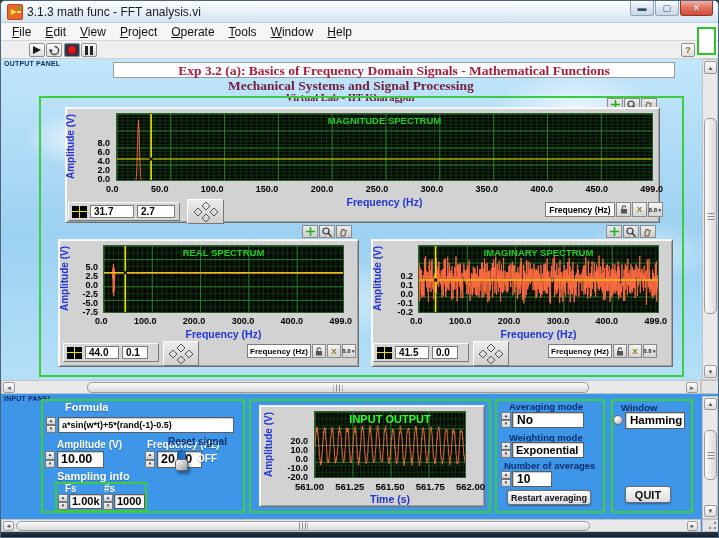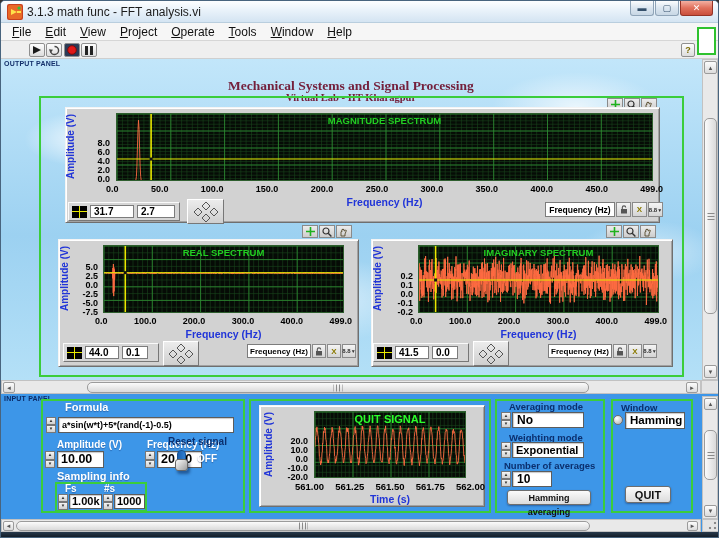--- a/index.html
+++ b/index.html
@@ -144,20 +144,21 @@
       </svg>
   </div>
   <div class="abs tbtn" style="left:680px;width:14px">
     <span style="font-size:9px;font-weight:bold;color:#7a6a00">?</span>
   </div>
   <div class="abs lv-square"></div>
 
   <div class="abs sky"></div>
   <div class="abs pane-label" style="left:3px;top:59px">OUTPUT PANEL</div>
 
+  <div class="abs h1box" style="left:112px;top:61px;width:562px;height:16px">Exp 3.2 (a): Basics of Frequency Domain Signals - Mathematical Functions</div>
   <div class="abs h2" style="left:0;top:77px;width:700px">Mechanical Systems and Signal Processing</div>
   <div class="abs h3" style="left:0;top:91px;width:700px">Virtual Lab  - IIT Kharagpur</div>
 
   <div class="abs greenbox" style="left:38px;top:95px;width:645px;height:281px"></div>
 
   <div class="abs palette" style="left:606px;top:97px">
     <div class="pbtn">
         <svg width="9" height="9">
           <path d="M4.5 0V9 M0 4.5H9" stroke="#1db11d" stroke-width="1.6"></path>
         </svg>
@@ -461,21 +462,21 @@
       <span>10.0</span>
       <span>0.0</span>
       <span>-10.0</span>
       <span>-20.0</span>
     </div>
   <svg class="abs plot" style="left:313px;top:410px" width="152" height="67">
       <path d="M0.0 0V67M3.8 0V67M7.6 0V67M11.4 0V67M15.2 0V67M19.0 0V67M22.8 0V67M26.6 0V67M30.4 0V67M34.2 0V67M38.0 0V67M41.8 0V67M45.6 0V67M49.4 0V67M53.2 0V67M57.0 0V67M60.8 0V67M64.6 0V67M68.4 0V67M72.2 0V67M76.0 0V67M79.8 0V67M83.6 0V67M87.4 0V67M91.2 0V67M95.0 0V67M98.8 0V67M102.6 0V67M106.4 0V67M110.2 0V67M114.0 0V67M117.8 0V67M121.6 0V67M125.4 0V67M129.2 0V67M133.0 0V67M136.8 0V67M140.6 0V67M144.4 0V67M148.2 0V67M152.0 0V67M0 67.0H152M0 60.3H152M0 53.6H152M0 46.9H152M0 40.2H152M0 33.5H152M0 26.8H152M0 20.1H152M0 13.4H152M0 6.7H152M0 0.0H152" stroke="#1a451d" fill="none" stroke-width="0.6"></path>
       <path d="M0.0 0V67M38.0 0V67M76.0 0V67M114.0 0V67M152.0 0V67M0 0.0H152M0 16.8H152M0 33.5H152M0 50.3H152M0 67.0H152" stroke="#2f8f33" fill="none" stroke-width="0.8"></path>
       <path d="M0.0 34.8L0.3 28.3L0.6 25.2L1.0 23.3L1.3 16.1L1.6 19.5L1.9 14.8L2.2 18.5L2.5 18.6L2.8 22.8L3.2 24.3L3.5 30.3L3.8 31.4L4.1 36.6L4.4 44.4L4.8 44.9L5.1 49.2L5.4 50.9L5.7 53.0L6.0 49.0L6.3 51.2L6.7 46.2L7.0 40.3L7.3 40.3L7.6 31.0L7.9 31.4L8.2 26.2L8.5 19.4L8.9 20.9L9.2 18.8L9.5 15.1L9.8 18.0L10.1 16.3L10.5 21.2L10.8 27.2L11.1 27.9L11.4 30.5L11.7 36.7L12.0 43.7L12.3 48.4L12.7 47.8L13.0 51.0L13.3 48.2L13.6 50.8L13.9 48.3L14.3 44.3L14.6 41.5L14.9 40.2L15.2 32.1L15.5 26.2L15.8 26.1L16.2 23.9L16.5 21.4L16.8 18.8L17.1 15.2L17.4 19.7L17.7 17.6L18.0 20.1L18.4 26.6L18.7 31.4L19.0 34.0L19.3 36.3L19.6 44.1L20.0 44.5L20.3 51.3L20.6 47.2L20.9 49.0L21.2 49.3L21.5 47.2L21.8 43.8L22.2 43.0L22.5 39.2L22.8 35.9L23.1 26.8L23.4 24.8L23.8 18.8L24.1 20.5L24.4 14.4L24.7 15.3L25.0 18.6L25.3 20.8L25.7 20.8L26.0 24.7L26.3 26.2L26.6 36.0L26.9 36.0L27.2 40.2L27.5 43.3L27.9 45.6L28.2 50.0L28.5 50.9L28.8 49.8L29.1 47.9L29.5 45.3L29.8 39.7L30.1 37.8L30.4 35.3L30.7 26.8L31.0 22.7L31.3 18.4L31.7 15.6L32.0 19.6L32.3 17.3L32.6 19.7L32.9 16.0L33.3 18.4L33.6 22.6L33.9 27.6L34.2 35.5L34.5 39.0L34.8 41.0L35.2 46.4L35.5 50.7L35.8 49.4L36.1 49.1L36.4 50.9L36.7 49.8L37.0 43.5L37.4 42.2L37.7 35.3L38.0 34.3L38.3 26.2L38.6 23.0L39.0 22.6L39.3 16.6L39.6 16.6L39.9 16.4L40.2 14.5L40.5 21.1L40.8 18.3L41.2 23.1L41.5 27.6L41.8 31.6L42.1 35.9L42.4 45.0L42.8 46.6L43.1 45.7L43.4 53.0L43.7 53.1L44.0 49.5L44.3 50.5L44.7 42.8L45.0 39.2L45.3 38.6L45.6 31.6L45.9 31.7L46.2 24.2L46.5 18.7L46.9 18.9L47.2 14.0L47.5 17.1L47.8 14.7L48.1 18.5L48.5 18.5L48.8 23.0L49.1 27.9L49.4 36.5L49.7 39.6L50.0 41.1L50.3 43.9L50.7 46.5L51.0 51.7L51.3 51.0L51.6 50.7L51.9 49.0L52.3 44.3L52.6 41.5L52.9 40.0L53.2 30.5L53.5 28.9L53.8 25.4L54.2 22.8L54.5 17.4L54.8 19.6L55.1 13.8L55.4 17.5L55.7 17.8L56.0 22.9L56.4 26.0L56.7 27.9L57.0 35.7L57.3 39.5L57.6 42.4L58.0 47.3L58.3 47.8L58.6 50.3L58.9 51.0L59.2 50.6L59.5 49.5L59.8 46.0L60.2 41.2L60.5 37.9L60.8 36.3L61.1 31.4L61.4 25.2L61.8 19.6L62.1 16.4L62.4 13.9L62.7 13.7L63.0 14.6L63.3 21.3L63.7 22.2L64.0 25.7L64.3 26.4L64.6 34.6L64.9 37.8L65.2 40.0L65.5 44.9L65.9 48.3L66.2 49.4L66.5 49.3L66.8 49.1L67.1 50.3L67.5 48.7L67.8 41.3L68.1 40.3L68.4 34.5L68.7 31.8L69.0 23.0L69.3 20.1L69.7 17.3L70.0 18.1L70.3 16.3L70.6 13.8L70.9 20.5L71.3 21.4L71.6 23.0L71.9 28.7L72.2 34.8L72.5 35.6L72.8 44.2L73.2 46.9L73.5 49.5L73.8 50.4L74.1 51.8L74.4 47.5L74.7 45.7L75.0 47.7L75.4 40.6L75.7 35.4L76.0 32.0L76.3 26.3L76.6 27.9L77.0 23.3L77.3 20.6L77.6 17.9L77.9 16.9L78.2 19.3L78.5 18.6L78.8 18.8L79.2 26.0L79.5 28.4L79.8 36.3L80.1 35.1L80.4 39.7L80.8 45.7L81.1 50.9L81.4 51.6L81.7 52.2L82.0 48.0L82.3 48.4L82.7 46.0L83.0 39.6L83.3 39.4L83.6 32.9L83.9 27.0L84.2 25.0L84.5 20.2L84.9 21.3L85.2 13.8L85.5 15.0L85.8 15.7L86.1 20.8L86.5 20.8L86.8 23.2L87.1 26.8L87.4 31.5L87.7 38.5L88.0 42.9L88.3 47.0L88.7 46.1L89.0 52.8L89.3 53.6L89.6 47.7L89.9 46.7L90.3 45.6L90.6 42.4L90.9 37.7L91.2 34.2L91.5 27.4L91.8 22.6L92.2 19.8L92.5 18.8L92.8 18.1L93.1 16.9L93.4 17.9L93.7 15.8L94.0 19.1L94.4 24.6L94.7 31.0L95.0 35.7L95.3 37.5L95.6 40.4L96.0 43.4L96.3 49.9L96.6 47.2L96.9 53.2L97.2 51.5L97.5 45.8L97.8 46.3L98.2 39.6L98.5 39.7L98.8 32.2L99.1 28.8L99.4 24.6L99.8 20.3L100.1 19.8L100.4 17.2L100.7 14.0L101.0 16.6L101.3 15.6L101.7 23.6L102.0 24.1L102.3 32.0L102.6 31.9L102.9 40.9L103.2 42.2L103.5 47.3L103.9 48.4L104.2 51.3L104.5 53.7L104.8 50.7L105.1 49.9L105.5 44.2L105.8 42.8L106.1 40.9L106.4 33.1L106.7 26.5L107.0 27.4L107.3 19.8L107.7 17.8L108.0 18.1L108.3 15.5L108.6 17.1L108.9 19.9L109.3 22.4L109.6 26.1L109.9 30.7L110.2 33.4L110.5 37.0L110.8 42.7L111.2 43.2L111.5 46.7L111.8 49.7L112.1 51.4L112.4 48.2L112.7 46.8L113.0 45.7L113.4 39.3L113.7 40.8L114.0 33.0L114.3 28.1L114.6 25.1L115.0 19.8L115.3 16.0L115.6 16.2L115.9 14.8L116.2 15.6L116.5 19.7L116.8 20.5L117.2 23.9L117.5 31.7L117.8 33.9L118.1 39.2L118.4 44.5L118.8 46.4L119.1 47.0L119.4 47.2L119.7 50.5L120.0 52.1L120.3 50.2L120.7 46.1L121.0 42.9L121.3 40.8L121.6 33.5L121.9 26.9L122.2 27.3L122.5 19.4L122.9 18.4L123.2 18.7L123.5 18.3L123.8 14.6L124.1 17.5L124.5 20.7L124.8 23.4L125.1 29.5L125.4 34.6L125.7 39.9L126.0 44.8L126.3 46.8L126.7 46.2L127.0 48.0L127.3 52.3L127.6 49.5L127.9 49.1L128.3 46.3L128.6 43.0L128.9 39.0L129.2 33.1L129.5 28.9L129.8 27.4L130.2 20.4L130.5 19.5L130.8 18.6L131.1 17.0L131.4 17.6L131.7 19.2L132.0 18.4L132.4 27.0L132.7 29.4L133.0 31.6L133.3 35.2L133.6 41.7L134.0 44.6L134.3 47.4L134.6 52.9L134.9 52.3L135.2 49.3L135.5 46.1L135.8 43.5L136.2 41.1L136.5 36.7L136.8 31.6L137.1 28.4L137.4 23.6L137.8 18.6L138.1 21.5L138.4 17.0L138.7 18.8L139.0 19.0L139.3 19.8L139.7 21.3L140.0 26.8L140.3 30.7L140.6 32.2L140.9 40.5L141.2 42.6L141.5 43.6L141.9 50.6L142.2 52.2L142.5 50.4L142.8 51.3L143.1 50.4L143.5 48.6L143.8 42.2L144.1 39.3L144.4 33.4L144.7 27.6L145.0 24.9L145.3 19.1L145.7 20.5L146.0 17.7L146.3 18.5L146.6 18.4L146.9 19.9L147.3 21.1L147.6 26.6L147.9 26.5L148.2 33.2L148.5 37.0L148.8 43.6L149.2 43.0L149.5 46.1L149.8 49.0L150.1 50.7L150.4 49.5L150.7 47.1L151.0 44.4L151.4 42.6L151.7 40.2L152.0 33.9" stroke="#ff6b42" fill="none" stroke-width="0.9"></path>
     </svg>
-  <div class="abs plot-title" style="left:313px;top:412px;width:152px;font-size:11px;color:#2bff2b">QUIT SIGNAL</div>
+  <div class="abs plot-title" style="left:313px;top:412px;width:152px;font-size:11px;color:#2bff2b">INPUT OUTPUT</div>
   <div class="abs ticks-x" style="left:294px;top:481px;width:190px;font-size:9.5px">
       <span>561.00</span>
       <span>561.25</span>
       <span>561.50</span>
       <span>561.75</span>
       <span>562.00</span>
     </div>
   <div class="abs xlabel" style="left:313px;top:492px;width:152px">Time (s)</div>
 
   <div class="abs greenbox" style="left:494px;top:398px;width:110px;height:114px"></div>
@@ -490,21 +491,21 @@
       <span>▲</span>
       <span>▼</span>
     </div>
   <div class="abs valbox" style="left:511px;top:441px;width:72px;height:16px;font-size:11px;line-height:14px;padding-left:3px">Exponential</div>
   <div class="abs navylbl" style="left:503px;top:459px;font-size:9.5px">Number of averages</div>
   <div class="abs spin" style="left:500px;top:470px;height:16px">
       <span>▲</span>
       <span>▼</span>
     </div>
   <div class="abs valbox" style="left:511px;top:470px;width:40px;height:16px;font-size:12px;line-height:14px;padding-left:4px">10</div>
-  <div class="abs btn" style="left:506px;top:489px;width:84px;height:15px;font-size:9px;line-height:14px">Hamming averaging</div>
+  <div class="abs btn" style="left:506px;top:489px;width:84px;height:15px;font-size:9px;line-height:14px">Restart averaging</div>
 
   <div class="abs greenbox" style="left:610px;top:398px;width:82px;height:114px"></div>
   <div class="abs navylbl" style="left:620px;top:401px;font-size:9.5px">Window</div>
   <div class="abs knobdot" style="left:612px;top:414px"></div>
   <div class="abs valbox" style="left:624px;top:411px;width:60px;height:17px;font-size:11.5px;line-height:15px;padding-left:4px">Hamming</div>
   <div class="abs btn" style="left:624px;top:485px;width:46px;height:17px;font-size:11px;line-height:16px">QUIT</div>
 
   <div class="abs sb-track" style="left:701px;top:395px;width:16px;height:123px">
     <div class="sb-btn" style="position:absolute;left:1px;top:1px;width:13px;height:12px">▲</div>
     <div class="sb-thumb-v" style="position:absolute;left:1px;top:33px;width:13px;height:50px">

